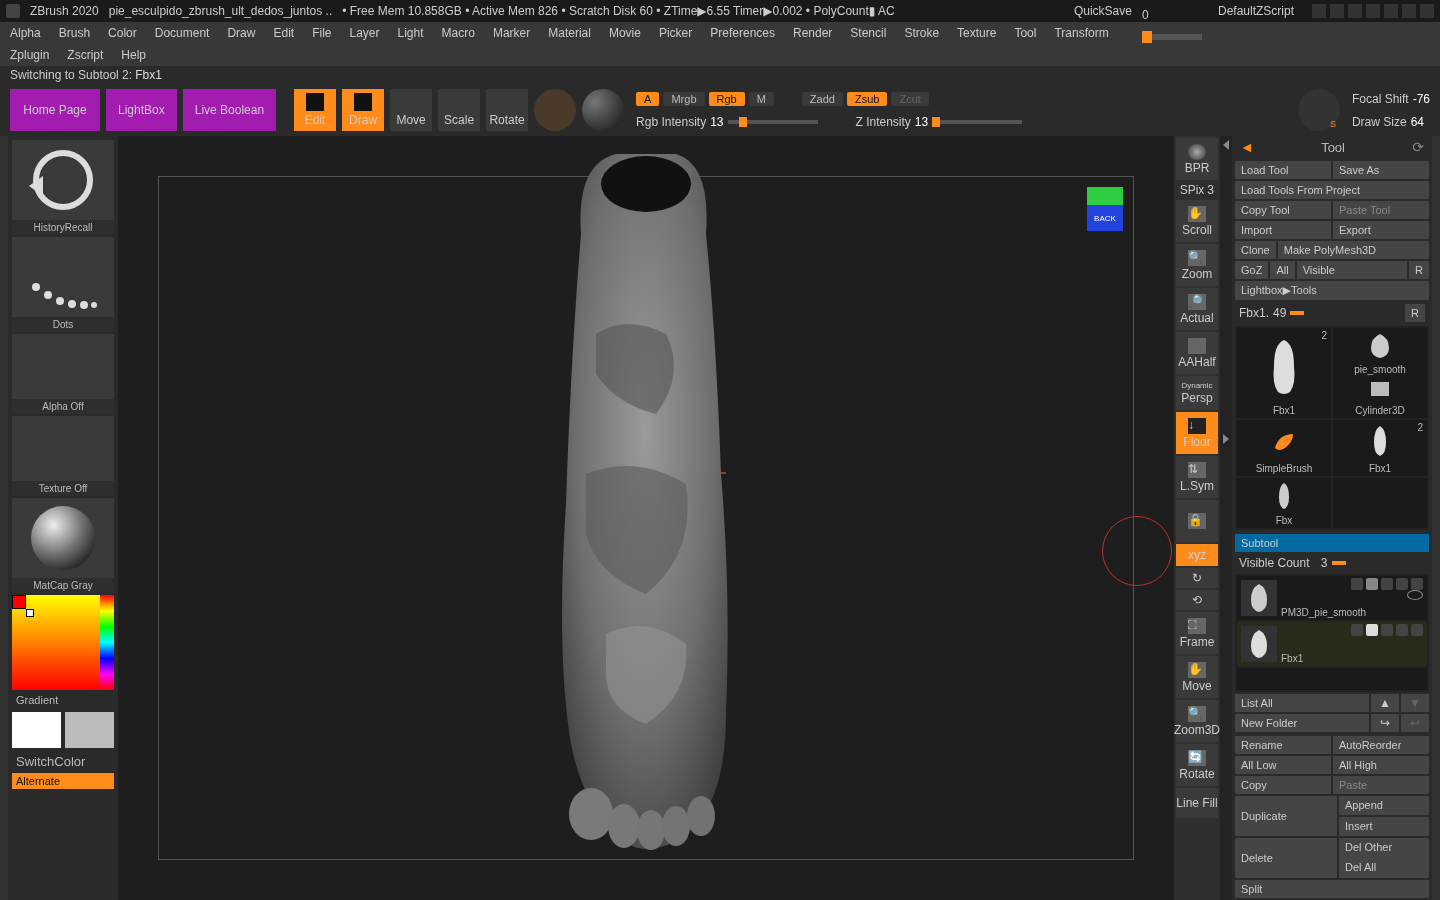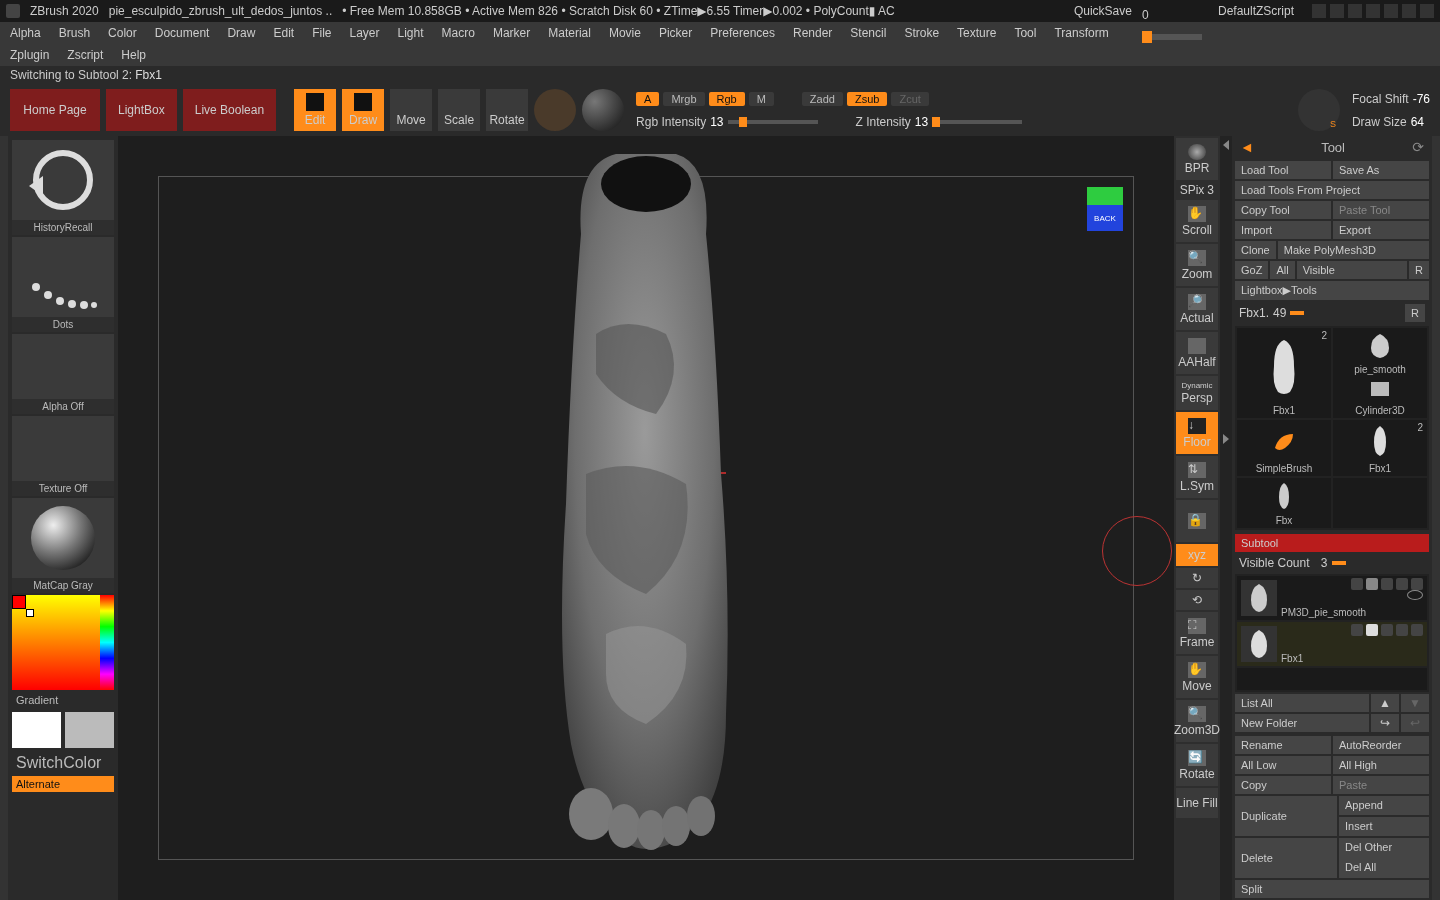--- a/index.html
+++ b/index.html
@@ -9,21 +9,21 @@
 .titlebar .spacer { flex:1; }
 .titlebar .see-through { display:flex; align-items:flex-start; gap:12px;flex-direction:column; }
 .titlebar .see-through .bar { width:60px; height:6px; background:#555; position:relative; }
 .titlebar .see-through .bar::after { content:""; position:absolute; left:0; top:-3px; width:10px; height:12px; background:#ff8c1a; }
 .titlebar .winbtn { width:14px; height:14px; background:#333; }
 .menubar { height:22px; background:#383838; display:flex; align-items:center; padding:0 10px; gap:18px; font-size:12px; color:#bbb; }
 .menubar2 { height:22px; background:#383838; display:flex; align-items:center; padding:0 10px; gap:18px; font-size:12px; color:#bbb; }
 .statusmsg { height:18px; padding:0 10px; font-size:11px; color:#ff8c1a; display:flex; align-items:center; }
 .statusmsg .white { color:#ddd; }
 .toolbar { height:52px; display:flex; align-items:center; padding:4px 10px; gap:6px; background:#2a2a2a; }
-.bigbtn { height:42px; padding:4px 12px; background:#7f1d1d; display:flex; align-items:center; justify-content:center; color:#ccc; font-size:12px; cursor:pointer; }
+.bigbtn { height:42px; padding:4px 12px; background:#a21caf; display:flex; align-items:center; justify-content:center; color:#ccc; font-size:12px; cursor:pointer; }
 .bigbtn.narrow { width:90px; }
 .iconbtn { width:42px; height:42px; background:#3a3a3a; display:flex; flex-direction:column; align-items:center; justify-content:center; font-size:10px; color:#aaa; gap:2px; cursor:pointer; }
 .iconbtn.active { background:#ff8c1a; color:#111; }
 .iconbtn .ic { width:18px; height:18px; }
 .round { width:42px; height:42px; border-radius:50%; background:#3a3a3a; cursor:pointer; position:relative; }
 .round.brown { background:#4a3a2a; }
 .round.dark { background:radial-gradient(circle at 30% 30%, #777, #111); }
 .modebox { display:flex; flex-direction:column; gap:3px; margin-left:6px; }
 .moderow { display:flex; gap:4px; align-items:center; height:20px; }
 .chip { padding:1px 8px; background:#3a3a3a; font-size:11px; color:#bbb; cursor:pointer; border-radius:2px; }
@@ -45,21 +45,21 @@
 .history-ic::after { content:""; position:absolute; left:-10px; top:20px; width:0; height:0; border-top:10px solid transparent; border-bottom:10px solid transparent; border-right:14px solid #ddd; }
 .sphere { width:64px; height:64px; border-radius:50%; background:radial-gradient(circle at 35% 30%, #eee, #777 45%, #222 80%); }
 .colorpick { width:100%; height:95px; position:relative; background:linear-gradient(to bottom, #ff0, #f00); }
 .colorpick .hue { position:absolute; right:0; top:0; width:14px; height:100%; background:linear-gradient(to bottom, #f00,#ff0,#0f0,#0ff,#00f,#f0f,#f00); }
 .colorpick .sq { position:absolute; left:0; top:0; width:14px; height:14px; background:#f00; border:1px solid #000; }
 .colorpick .sq2 { position:absolute; left:14px; top:14px; width:8px; height:8px; border:1px solid #000; background:#fff; }
 .gradient-lbl { font-size:11px; color:#bbb; padding:2px 4px; }
 .swatches { display:flex; gap:4px; padding:2px 0; }
 .swatch { flex:1; height:36px; background:#fff; }
 .swatch.gray { background:#bbb; }
-.switchcolor { font-size:16px; color:#bbb; padding:2px 4px; }
+.switchcolor { font-size:13px; color:#bbb; padding:2px 4px; }
 .alternate { background:#ff8c1a; color:#111; font-size:11px; padding:2px 4px; text-align:left; }
 .canvas { flex:1; position:relative; background:#1e1e1e; }
 .canvas-frame { position:absolute; left:40px; top:40px; right:40px; bottom:40px; border:1px solid #555; }
 .foot { position:absolute; left:50%; top:48%; transform:translate(-50%,-50%); width:260px; height:700px; }
 .navcube { position:absolute; right:10px; top:10px; width:36px; height:36px; }
 .navcube .top { width:36px; height:18px; background:#2ecc40; }
 .navcube .bot { width:36px; height:26px; background:#2244dd; display:flex; align-items:center; justify-content:center; font-size:8px; color:#fff; }
 .brush-cursor { position:absolute; right:2px; top:380px; width:70px; height:70px; border:1px solid #b33; border-radius:50%; }
 .rside { width:46px; background:#2e2e2e; display:flex; flex-direction:column; gap:2px; padding:2px; }
 .rbtn { width:42px; height:42px; background:#3a3a3a; display:flex; flex-direction:column; align-items:center; justify-content:center; font-size:9px; color:#aaa; cursor:pointer; gap:1px; }
@@ -77,21 +77,21 @@
 .pbtn.dim { color:#888; }
 .pbtn.small { flex:0 0 auto; padding:3px 6px; }
 .pbtn.w100 { flex:1 1 100%; }
 .subname { display:flex; align-items:center; gap:4px; padding:2px 4px; }
 .subname .orange-bar { width:14px; height:4px; background:#ff8c1a; }
 .toolgrid { display:flex; flex-wrap:wrap; gap:2px; padding:2px; background:#222; }
 .tcell { width:calc(50% - 1px); height:90px; background:#1a1a1a; display:flex; flex-direction:column; align-items:center; justify-content:flex-end; position:relative; cursor:pointer; }
 .tcell .tn { flex:1; width:100%; display:flex; align-items:center; justify-content:center; }
 .tcell .tl { font-size:10px; color:#bbb; padding:2px; text-align:center; }
 .tcell .badge { position:absolute; top:2px; right:4px; font-size:10px; color:#bbb; }
-.subtool-hdr { background:#b91c1c; padding:3px 6px; font-size:11px; color:#ccc; margin-top:2px; }
+.subtool-hdr { background:#0369a1; padding:3px 6px; font-size:11px; color:#ccc; margin-top:2px; }
 .subtool-list { background:#222; padding:2px; display:flex; flex-direction:column; gap:2px; }
 .strow { display:flex; align-items:center; height:44px; background:#1a1a1a; position:relative; }
 .strow.sel { background:#2a2a1a; }
 .strow .sthumb { width:36px; height:36px; margin:0 4px; background:#333; }
 .strow .stlbl { font-size:10px; color:#bbb; position:absolute; bottom:2px; left:44px; }
 .strow .sticons { position:absolute; top:2px; right:4px; display:flex; gap:3px; }
 .strow .sticons span { width:12px; height:12px; background:#444; border-radius:2px; display:block; }
 .eye { width:16px; height:10px; border:1px solid #888; border-radius:50%; position:absolute; right:4px; top:14px; }
 .arrowbtn { width:28px; height:18px; background:#454545; display:flex; align-items:center; justify-content:center; color:#ccc; cursor:pointer; }
 .collapse-strip { width:12px; background:#232323; display:flex; flex-direction:column; align-items:center; gap:4px; padding-top:4px; }

